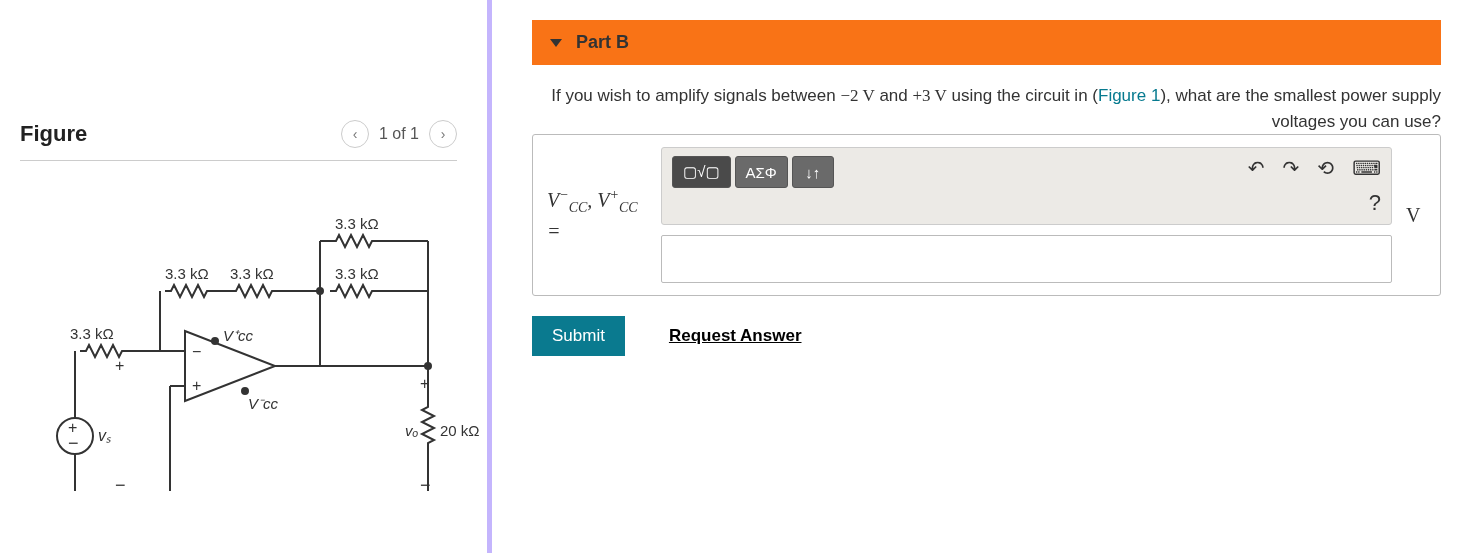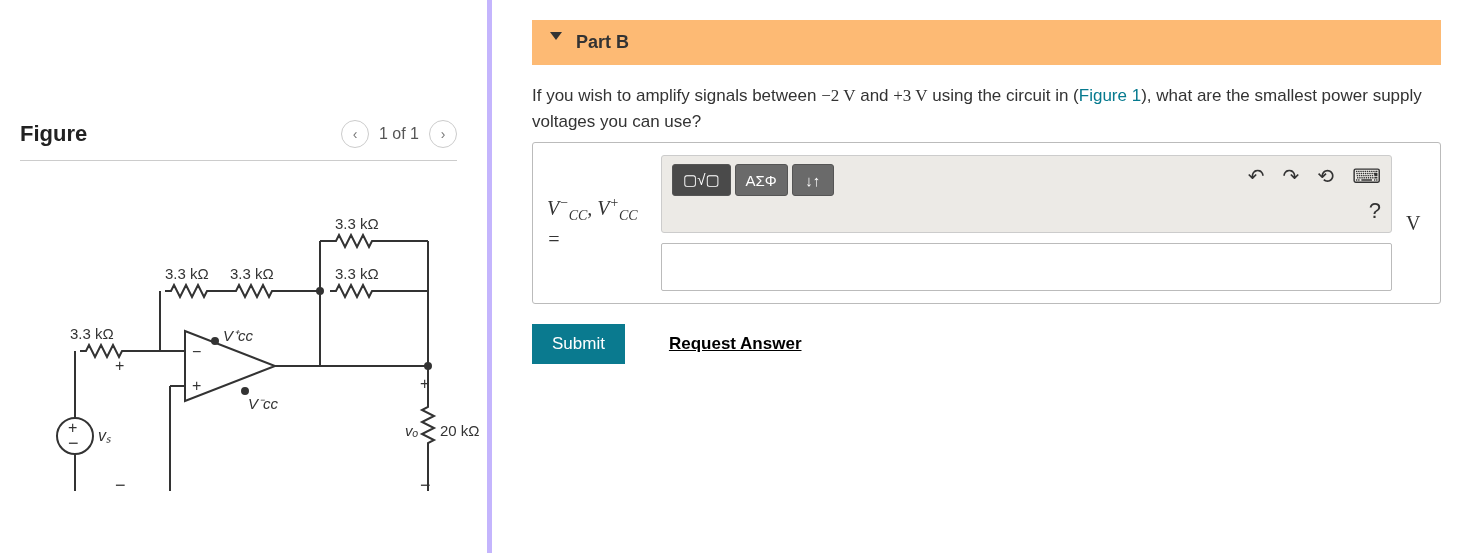--- a/index.html
+++ b/index.html
@@ -56,41 +56,41 @@
     }
     .circuit-img {
       margin-top: 25px;
       width: 460px;
       height: 320px;
       display: flex;
       align-items: center;
       justify-content: center;
     }
     .part-header {
-      background: #fdba74;
+      background: #f97316;
       padding: 12px 18px;
       display: flex;
-      align-items: flex-start;
+      align-items: center;
       gap: 14px;
       margin-bottom: 18px;
     }
     .caret-down {
       width: 0; height: 0;
       border-left: 6px solid transparent;
       border-right: 6px solid transparent;
       border-top: 8px solid #333;
     }
     .part-title {
       font-weight: bold;
       font-size: 18px;
     }
     .question-text {
       font-size: 17px;
       line-height: 1.5;
-      margin-bottom: 8px;
+      text-align: right;
     }
     .question-text .fig-link { color: #067a8f; }
     .instruction {
       font-weight: bold;
       font-size: 17px;
       margin-bottom: 14px;
     }
     .answer-box {
       border: 1px solid #bbb;
       border-radius: 3px;

